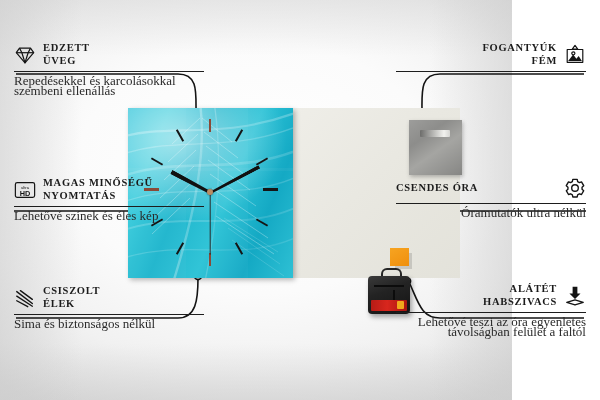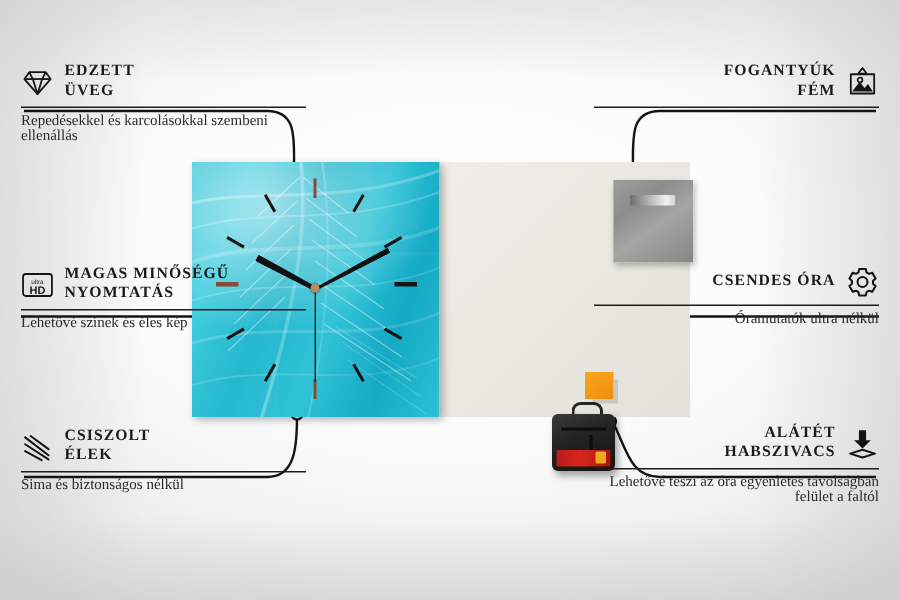--- a/index.html
+++ b/index.html
@@ -2,21 +2,21 @@
 <html><head>
 <meta charset="utf-8">
 <style>
   html,body{margin:0;padding:0;}
   body{
     width:600px;height:400px;overflow:hidden;
     font-family:"Liberation Serif",serif;
     background:#ffffff;
   }
   #stage{
-    position:relative;width:600px;height:400px;
+    position:relative;width:512px;height:400px;
     background:
       radial-gradient(ellipse 78% 70% at 50% 42%, #ffffff 0%, #fbfbfb 45%, #f1f1f1 72%, #e4e4e4 92%, #dcdcdc 100%);
   }
   #stage:before{
     content:"";position:absolute;inset:0;
     background:
       linear-gradient(to right, rgba(205,205,205,.55) 0%, rgba(255,255,255,0) 16%, rgba(255,255,255,0) 84%, rgba(205,205,205,.55) 100%),
       linear-gradient(to bottom, rgba(210,210,210,.45) 0%, rgba(255,255,255,0) 14%, rgba(255,255,255,0) 86%, rgba(200,200,200,.5) 100%);
     pointer-events:none;
   }
@@ -87,21 +87,21 @@
   .callout{position:absolute;width:190px;}
   .callout .head{display:flex;align-items:center;gap:7px;}
   .callout.right .head{justify-content:flex-end;}
   .ttl{
     font-size:10.5px;letter-spacing:.7px;color:#1b1b1b;
     font-weight:bold;line-height:12.5px;text-transform:uppercase;
   }
   .callout.left .ttl{text-align:left;}
   .callout.right .ttl{text-align:right;}
   .rule{height:1px;background:#1d1d1d;margin:4px 0 4px;}
-  .desc{font-size:10px;line-height:10.4px;color:#2a2a2a;}
+  .desc{font-size:13px;line-height:10.4px;color:#2a2a2a;}
   .callout.right .desc{text-align:right;}
   .ico{width:22px;height:22px;flex:0 0 22px;display:block;}
 
   
   #wires{position:absolute;inset:0;width:600px;height:400px;pointer-events:none;}
 </style>
 </head>
 <body>
 
 <div id="stage">
@@ -260,21 +260,21 @@
           <circle cx="10.2" cy="10.2" r="1.7" fill="#ffffff"></circle>
         </g>
       </svg>
     </div>
     <div class="rule"></div>
   </div>
 
   <div class="callout right" style="left:396px;top:177px;">
     <div class="head">
       <div style="flex:1;">
-        <div class="ttl" style="text-align:right;">CSENDES ÓRA</div>
+        <div class="ttl" style="text-align:left;">CSENDES ÓRA</div>
       </div>
       <svg class="ico" viewBox="0 0 24 24">
         <path fill="none" stroke="#141414" stroke-width="1.5" stroke-linejoin="round" d="M9.6,2.6 h4.8 l.5,2.4 1.9,1.1 2.3-.8 2.4,4.2 -1.8,1.6 0,2.2 1.8,1.6 -2.4,4.2 -2.3-.8 -1.9,1.1 -.5,2.4 h-4.8 l-.5-2.4 -1.9-1.1 -2.3,.8 -2.4-4.2 1.8-1.6 0-2.2 -1.8-1.6 2.4-4.2 2.3,.8 1.9-1.1 Z"></path>
         <circle cx="12" cy="12" r="3.6" fill="none" stroke="#141414" stroke-width="1.5"></circle>
       </svg>
     </div>
     <div class="rule"></div>
     <div class="desc">Óramutatók ultra nélkül</div>
   </div>
 

